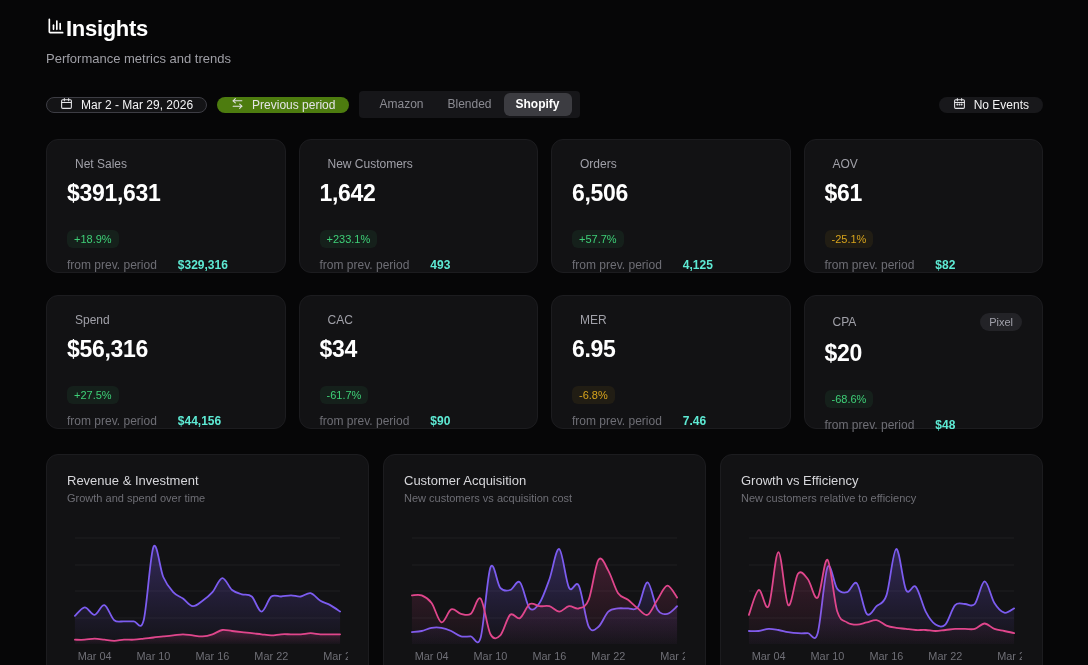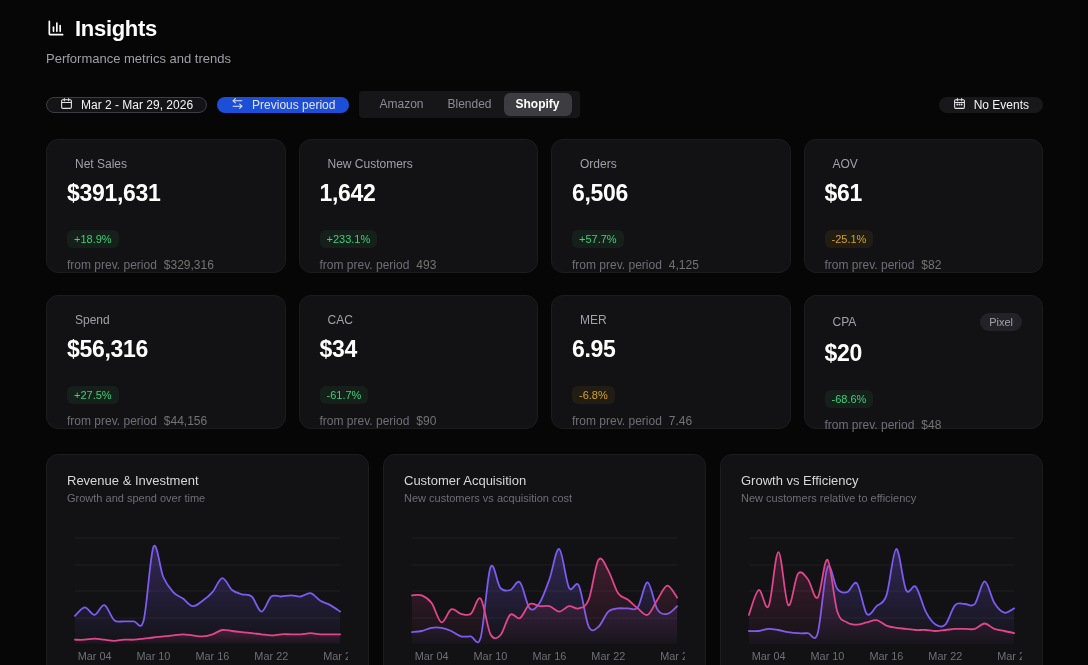--- a/index.html
+++ b/index.html
@@ -5,35 +5,35 @@
   * { margin:0; padding:0; box-sizing:border-box; }
   html,body { width:1088px; height:665px; overflow:hidden; }
   body {
     background:#060607;
     color:#fafafa;
     font-family:"Liberation Sans","DejaVu Sans",sans-serif;
   }
   .page { padding:16px 45px 0 46px; }
 
   
-  .hdr-row { display:flex; align-items:flex-end; gap:9px; }
+  .hdr-row { display:flex; align-items:flex-start; }
   .hdr-title { font-size:22px; font-weight:700; letter-spacing:-0.3px; color:#ffffff; }
   .hdr-sub { margin-top:9px; font-size:13px; color:#9f9fa6; }
 
   
   .toolbar { margin-top:25px; display:flex; align-items:center; gap:10px; }
   .btn {
     display:inline-flex; align-items:center; gap:8px;
     height:16px; padding:0 13px; border-radius:8px;
     font-size:12px; color:#f4f4f5; background:#17171a; border:1px solid transparent;
     cursor:pointer; white-space:nowrap;
   }
   .btn svg { flex:0 0 auto; }
   .btn-date { border-color:#3d3d44; background:#141416; }
-  .btn-prev { background:#1d4ed8; color:#e4e4e7;text-align:center; }
+  .btn-prev { background:#4d7c0f; color:#e4e4e7;text-align:center; }
   .btn-events { background:#18181b; margin-left:auto; }
   .seg { display:flex; align-items:center; background:#161619; border-radius:4px; padding:8px; height:27px; }
   .seg-item {
     border:0; background:none; color:#8b8b92; font-size:12px;
     padding:4px 12px; border-radius:6px; cursor:pointer; height:23px; line-height:15px;
     font-family:inherit;
   }
   .seg-item.active { background:#3c3c41; color:#ffffff; font-weight:600; }
 
   
@@ -42,21 +42,21 @@
   .kpi { height:134px; padding:17px 20px; }
   .kpi-head { display:flex; align-items:center; justify-content:space-between;margin-left:8px; }
   .kpi-label { font-size:12px; color:#a0a0a8; }
   .pixel-badge { font-size:11px; color:#a1a1aa; background:#232327; border-radius:999px; padding:3px 9px;text-align:right; }
   .kpi-value { margin-top:9px; font-size:23px; font-weight:700; letter-spacing:-0.3px; color:#ffffff; }
   .badge-row { margin-top:22px; }
   .badge { display:inline-block; font-size:11px; padding:3px 7px; border-radius:6px; }
   .badge.green { color:#3ecf77; background:rgba(62,207,119,0.08); }
   .badge.amber { color:#d7a31c; background:rgba(215,163,28,0.08); }
   .kpi-prev { margin-top:10px; font-size:12px; color:#6e6e75; }
-  .kpi-prev strong { color:#737373; font-weight:400; margin-left:7px; }
+  .kpi-prev strong { color:#5eead4; font-weight:700; margin-left:21px; }
 
   
   .chart-grid { margin-top:25px; display:grid; grid-template-columns:repeat(3,1fr); gap:14px; }
   .chart-card { height:232px; padding:18px 20px; overflow:hidden; }
   .chart-title { font-size:13px; font-weight:500; color:#d6d6da; }
   .chart-subtitle { margin-top:4px; font-size:11px; color:#6e6e75; }
   .chart-area { margin-top:28px; width:100%; height:132px; }
   .chart-area svg { display:block; width:100%; height:132px; }
 </style>
 </head>

